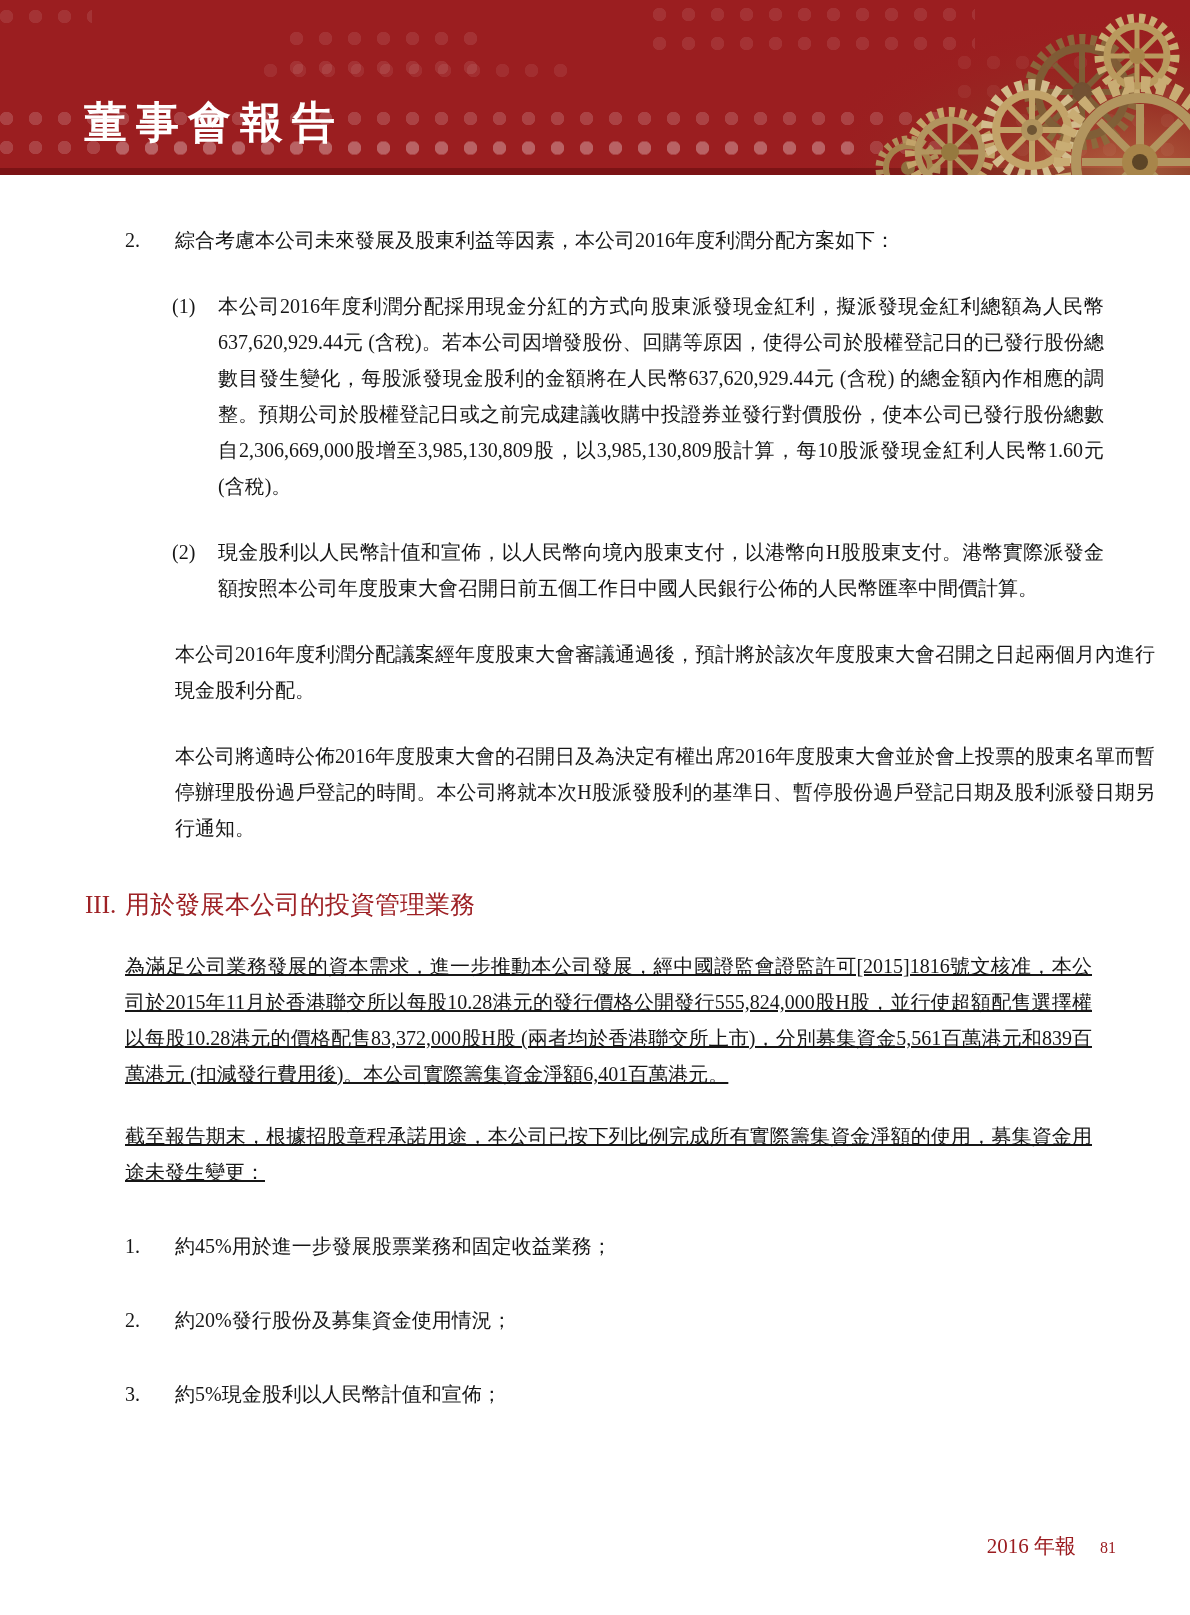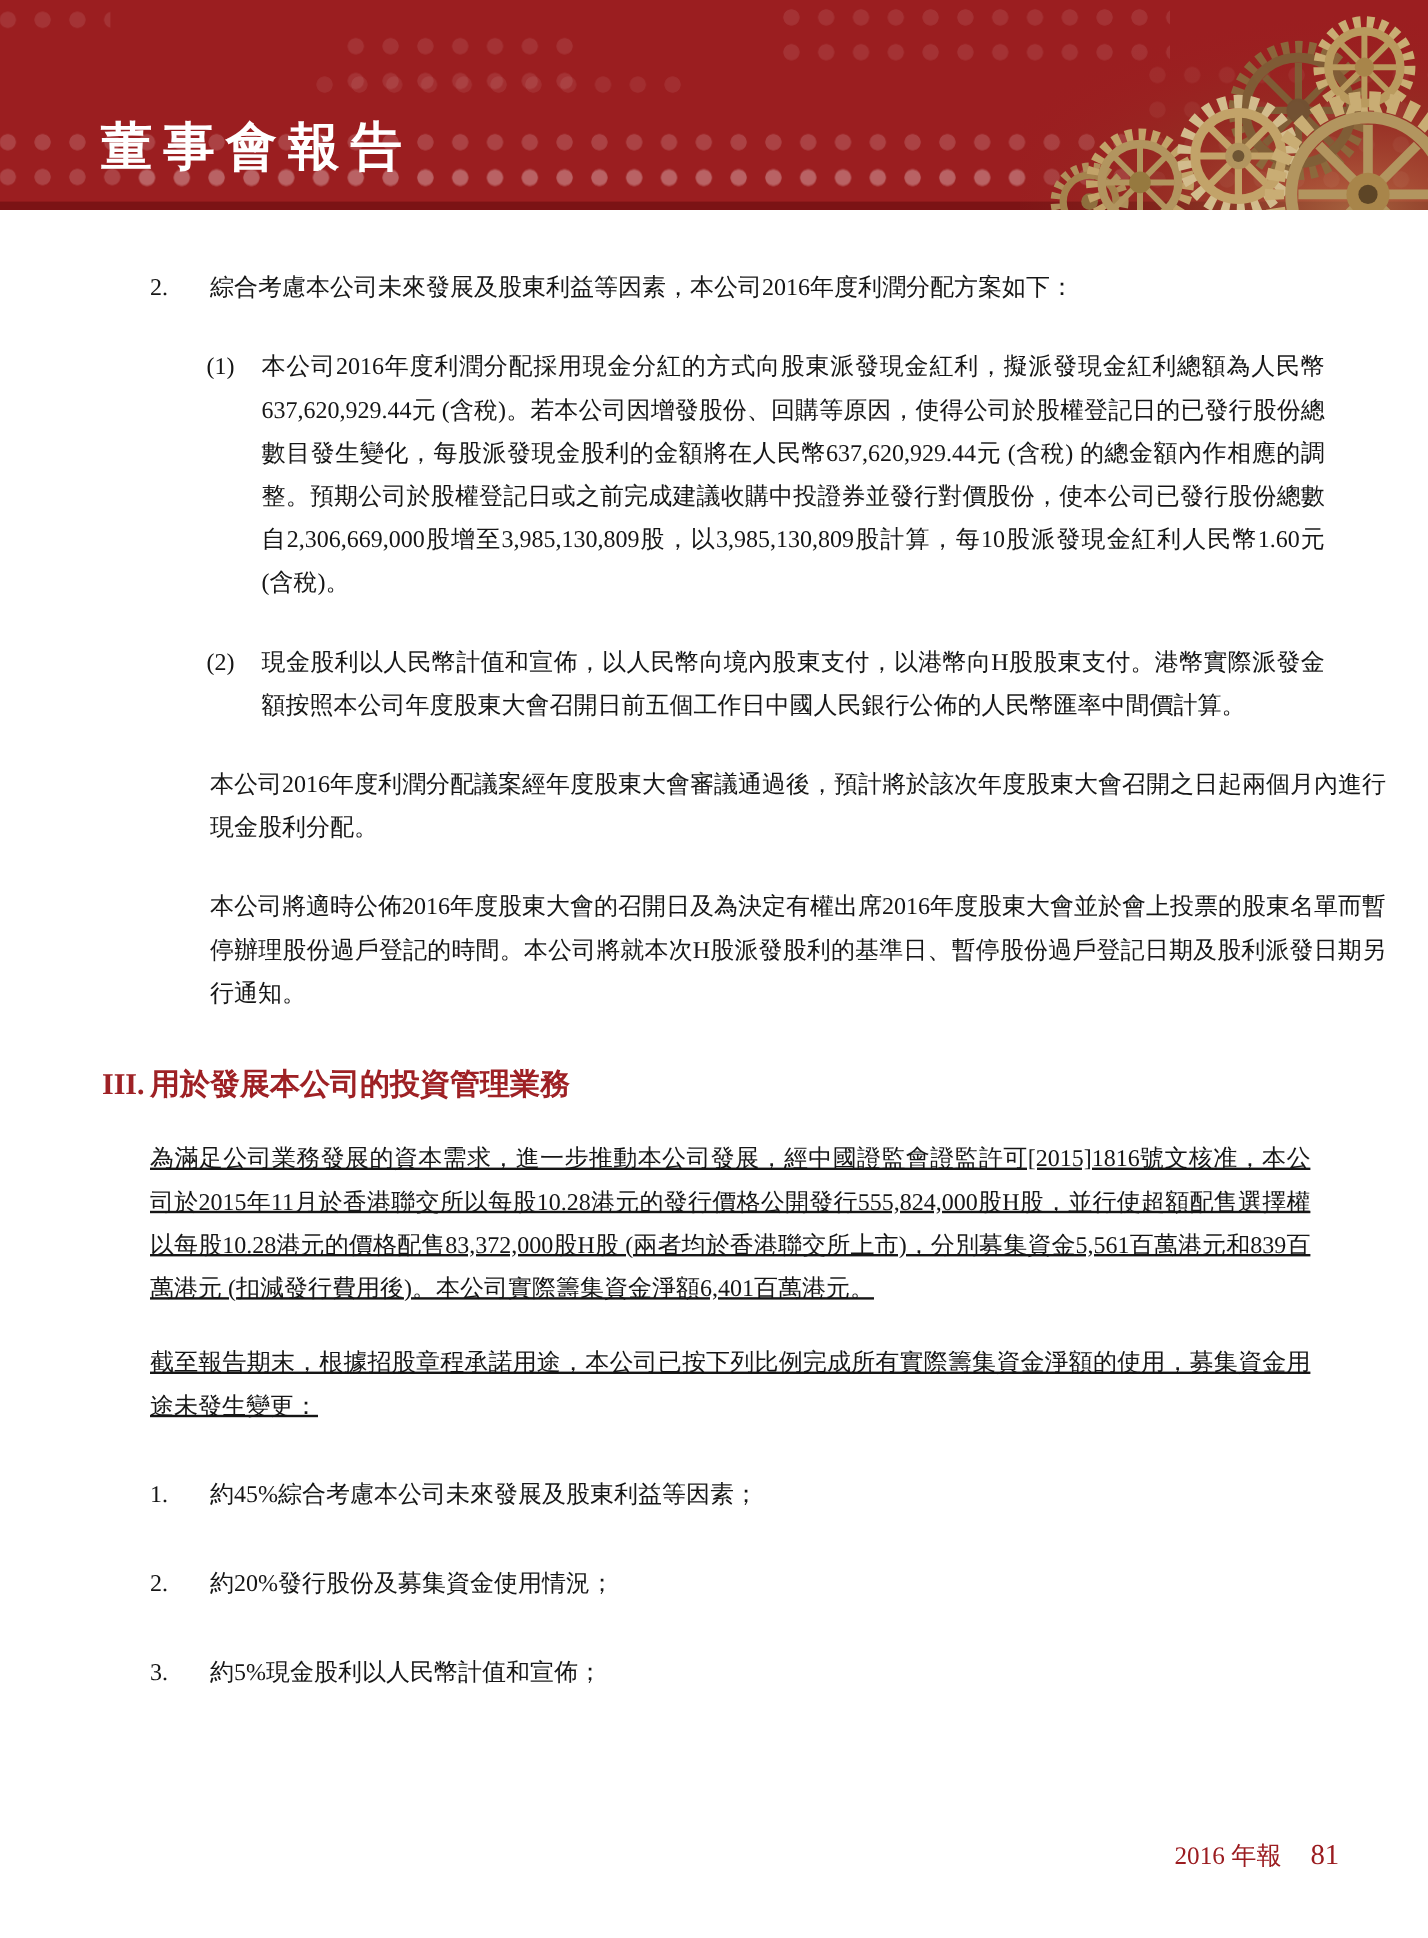--- a/index.html
+++ b/index.html
@@ -50,35 +50,35 @@
 
   .lvl1{margin:47px 86px 0 125px;}
   .lvl1 .num{width:50px;}
   .lvl2{margin:30px 86px 0 172px;}
   .lvl2 .num{width:46px;}
   .para1{margin:30px 35px 0 175px;}
   .para0{margin:26px 98px 0 125px;text-decoration:underline;}
 
   .section-heading{
     margin:42px 86px 0 85px;
-    font-size:25px;line-height:34px;font-weight:bold;
+    font-size:25px;line-height:34px;font-weight:normal;
     color:#9e2125;display:flex;
   }
   .section-heading .sec-num{width:40px;flex:0 0 auto;}
 
   .listrow{margin:38px 86px 0 125px;}
   .listrow .num{width:50px;}
 
   
   .page-footer{
     position:absolute;top:1532px;right:74px;z-index:4;
     display:flex;align-items:baseline;gap:24px;
     color:#9b1c20;font-weight:normal;font-size:21px;
   }
-  .page-footer .pageno{font-size:24px;}
+  .page-footer .pageno{font-size:16px;}
 </style>
 </head>
 <body>
 
 <div class="page">
 
   <header class="banner">
     <div class="dots d1"></div>
     <div class="dots d2"></div>
     <div class="dots d3"></div>
@@ -183,21 +183,21 @@
     <h2 class="section-heading">
       <span class="sec-num">III.</span>
       <span class="sec-title">用於發展本公司的投資管理業務</span>
     </h2>
 
     <p class="para0 txtline">為滿足公司業務發展的資本需求，進一步推動本公司發展，經中國證監會證監許可[2015]1816號文核准，本公司於2015年11月於香港聯交所以每股10.28港元的發行價格公開發行555,824,000股H股，並行使超額配售選擇權以每股10.28港元的價格配售83,372,000股H股 (兩者均於香港聯交所上市)，分別募集資金5,561百萬港元和839百萬港元 (扣減發行費用後)。本公司實際籌集資金淨額6,401百萬港元。</p>
     <p class="para0 txtline">截至報告期末，根據招股章程承諾用途，本公司已按下列比例完成所有實際籌集資金淨額的使用，募集資金用途未發生變更：</p>
 
     <div class="row listrow txtline">
       <span class="num">1.</span>
-      <p>約45%綜合考慮本公司未來發展及股東利益等因素；</p>
+      <p>約45%用於進一步發展股票業務和固定收益業務；</p>
     </div>
 
     <div class="row listrow txtline">
       <span class="num">2.</span>
       <p>約20%發行股份及募集資金使用情況；</p>
     </div>
 
     <div class="row listrow txtline">
       <span class="num">3.</span>
       <p>約5%現金股利以人民幣計值和宣佈；</p>

